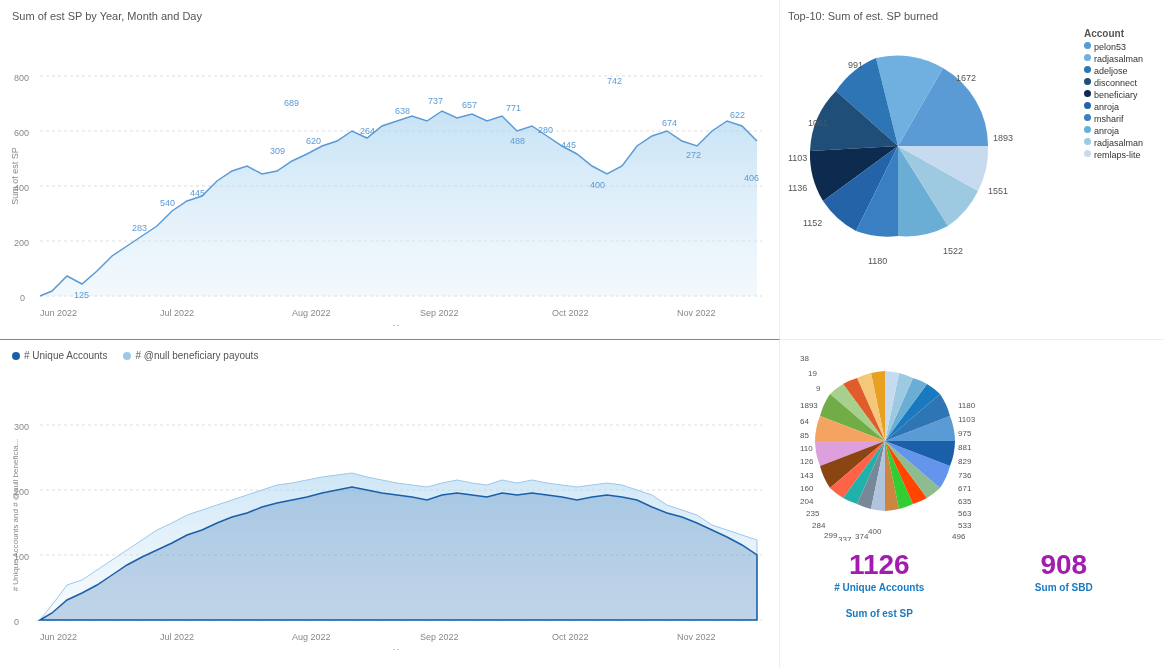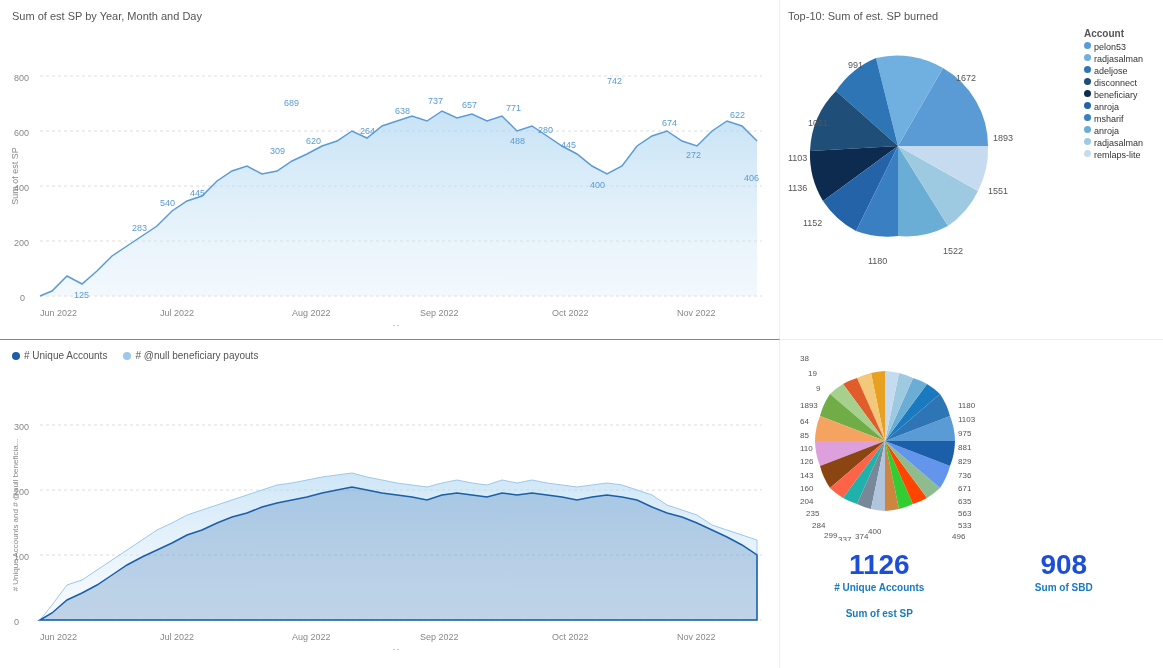--- a/index.html
+++ b/index.html
@@ -101,21 +101,21 @@
       gap: 2px;
       margin-top: 4px;
     }
     .stat-item {
       text-align: center;
       padding: 6px 4px 4px;
     }
     .stat-value {
       font-size: 28px;
       font-weight: bold;
-      color: #1d4ed8;
+      color: #a21caf;
       line-height: 1;
     }
     .stat-label {
       font-size: 10px;
       color: #1a7abf;
       margin-top: 3px;
       font-weight: bold;
     }
 
     svg text {

